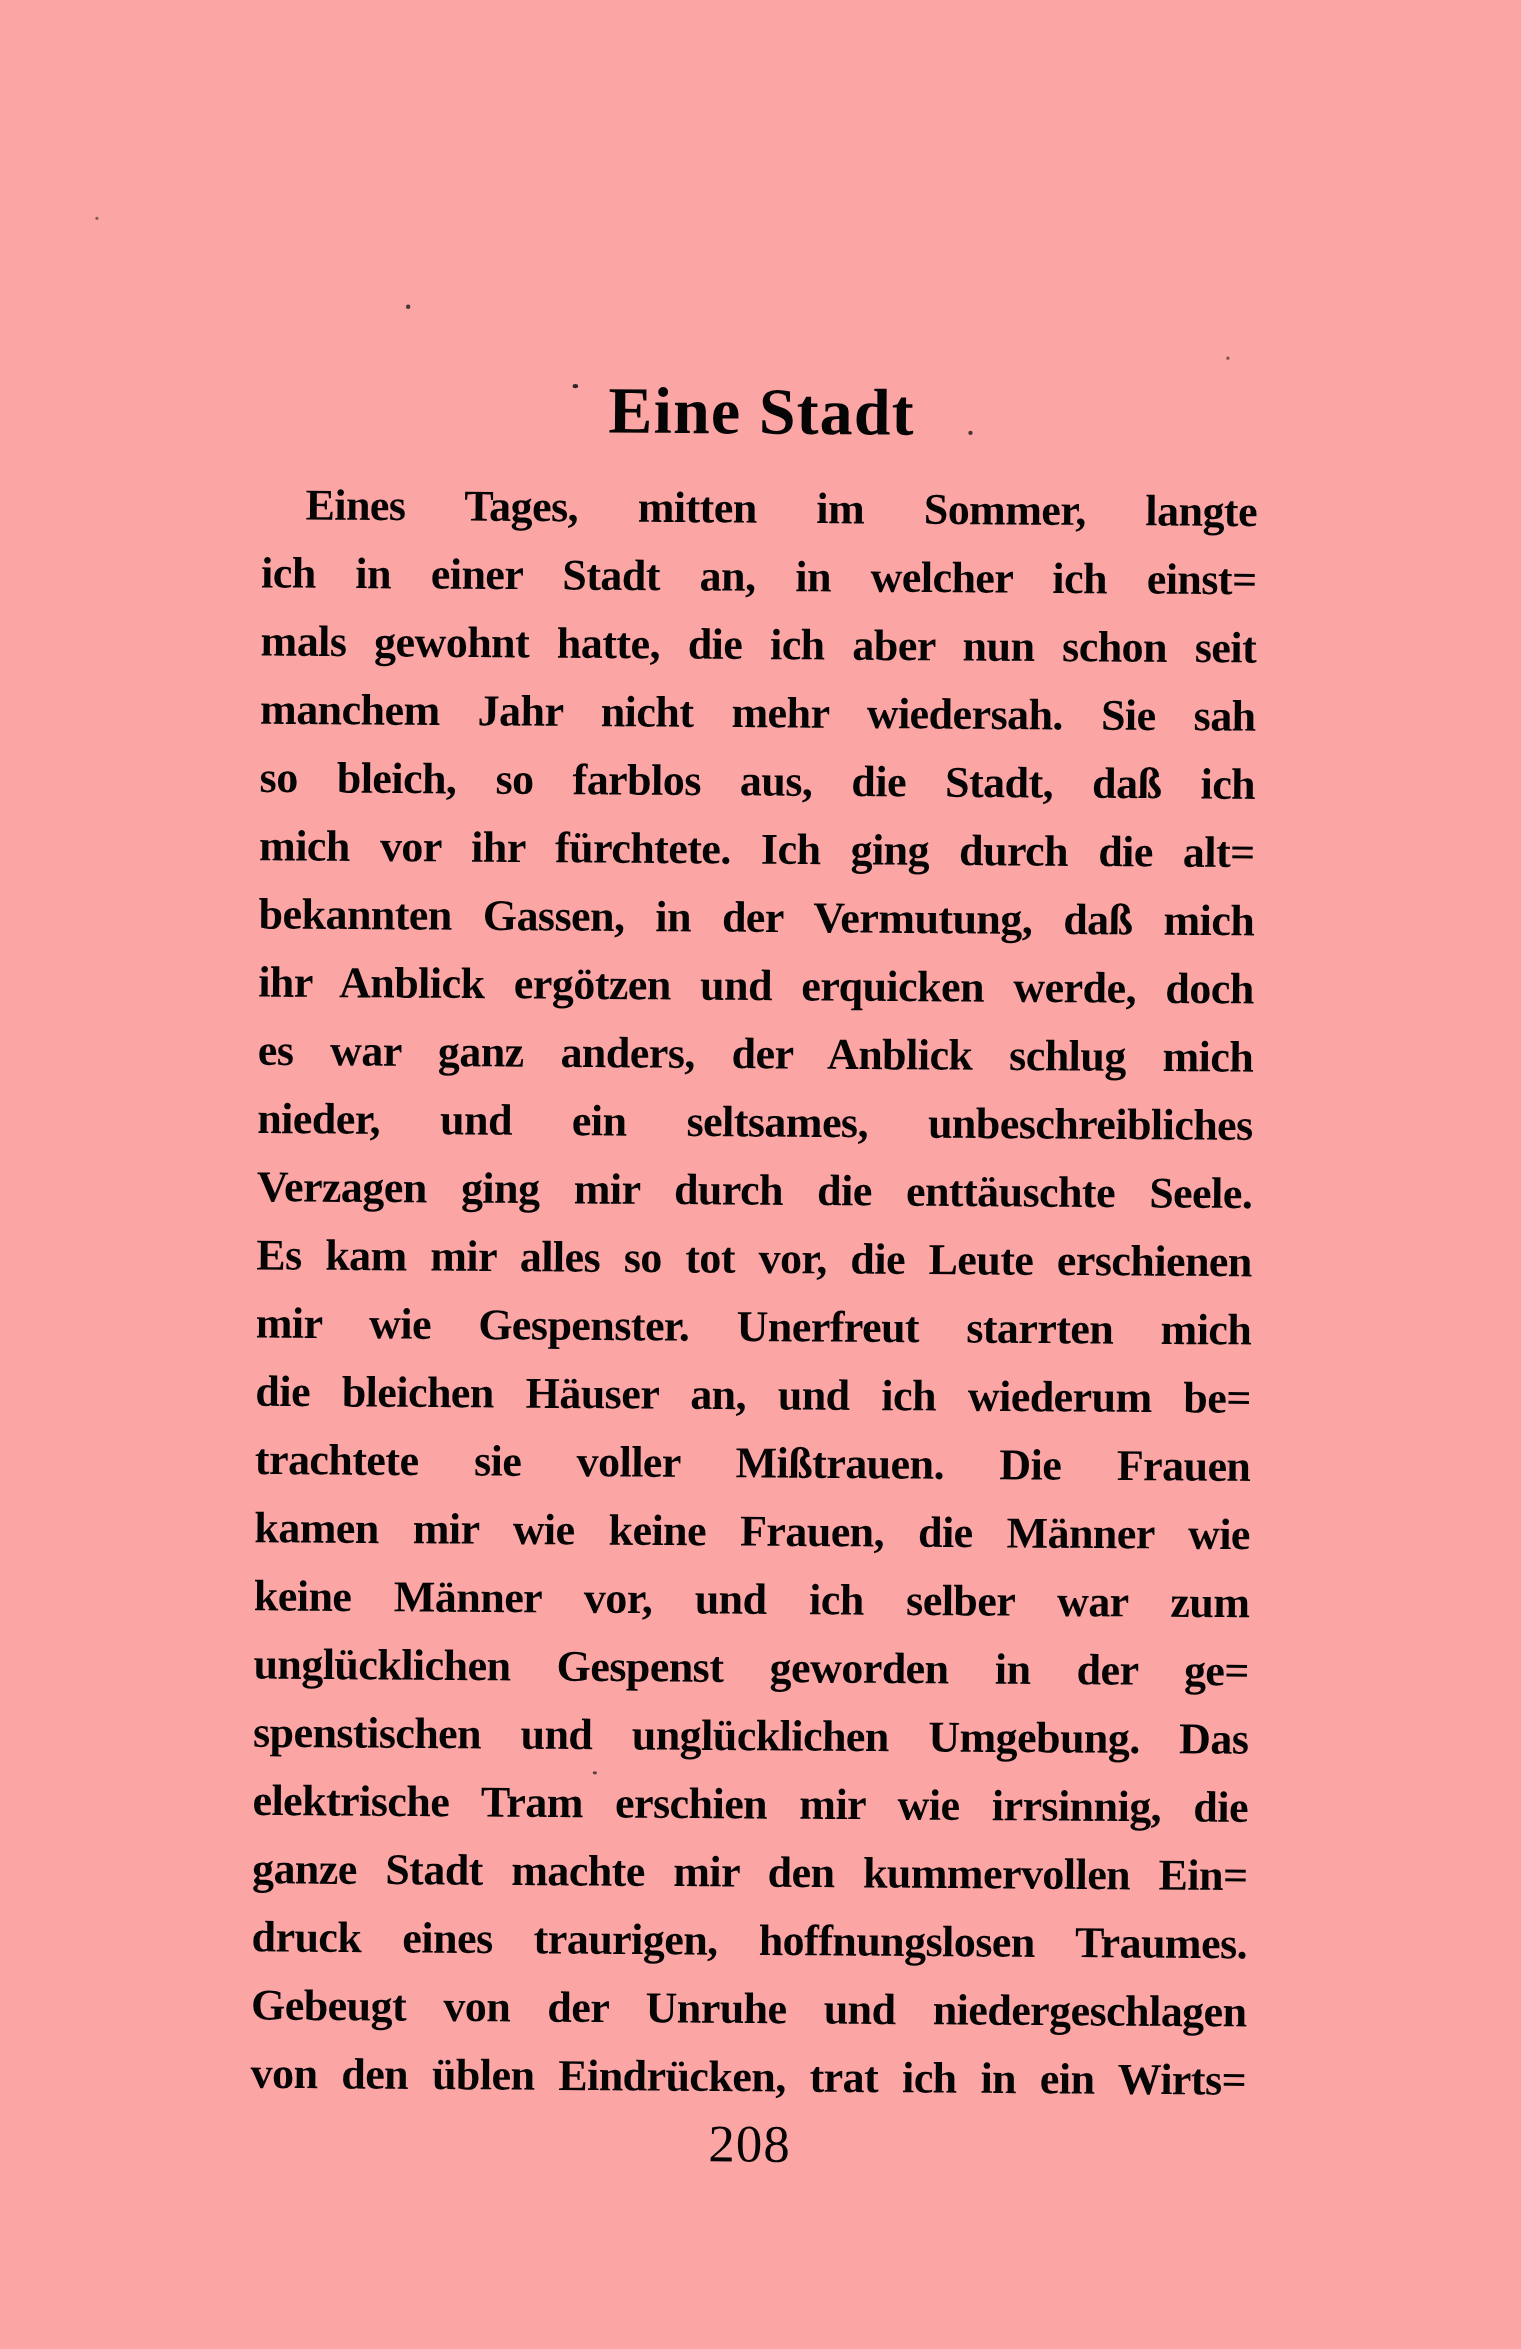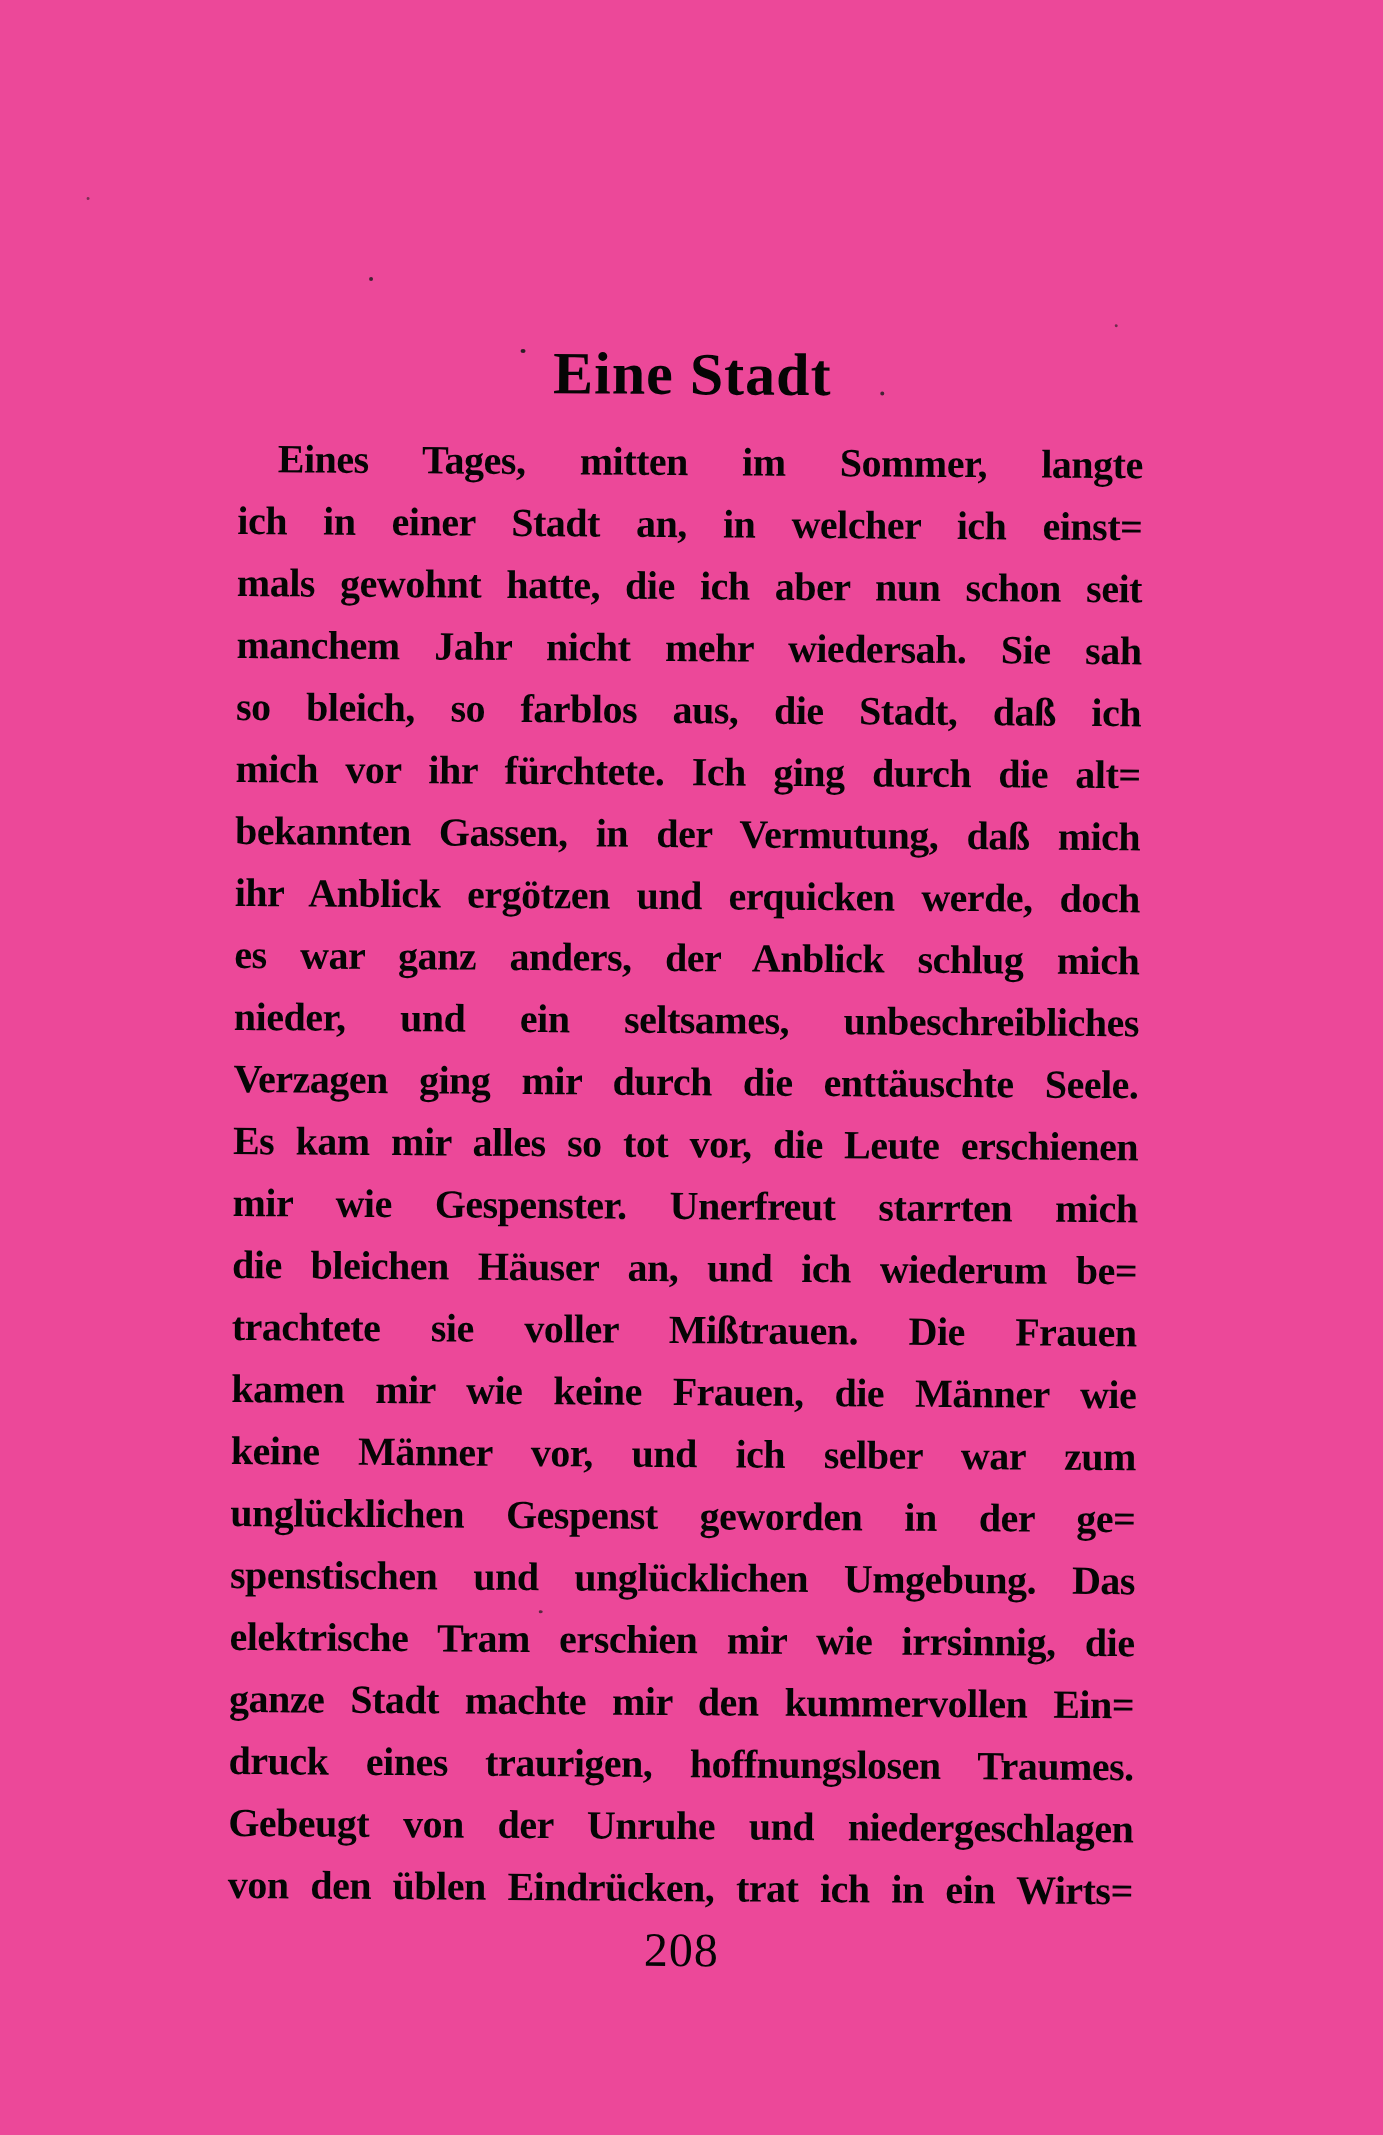--- a/index.html
+++ b/index.html
@@ -7,21 +7,21 @@
     padding: 0;
     width: 1383px;
     height: 2135px;
     background: #ffffff;
     font-family: "Liberation Serif", serif;
   }
   .scan-page {
     position: relative;
     width: 1383px;
     height: 2135px;
-    background: #ec4899;
+    background: #fca5a5;
     overflow: hidden;
     color: #050505;
   }
   
   .rotor {
     position: absolute;
     inset: 0;
     transform: rotate(0.4deg);
     transform-origin: 238px 430px;
   }

